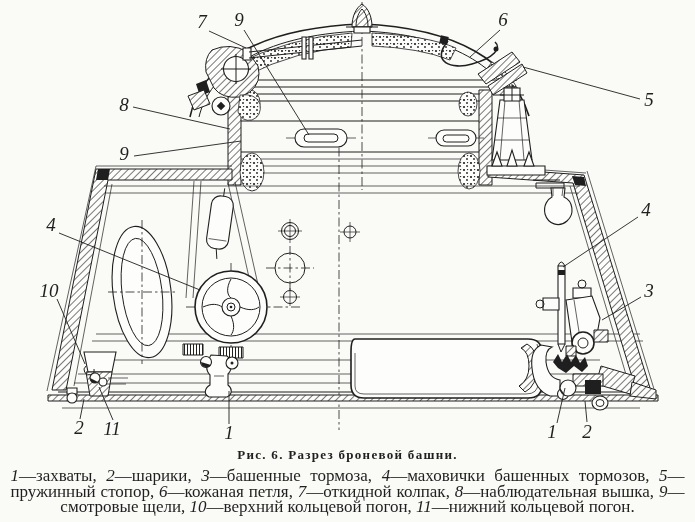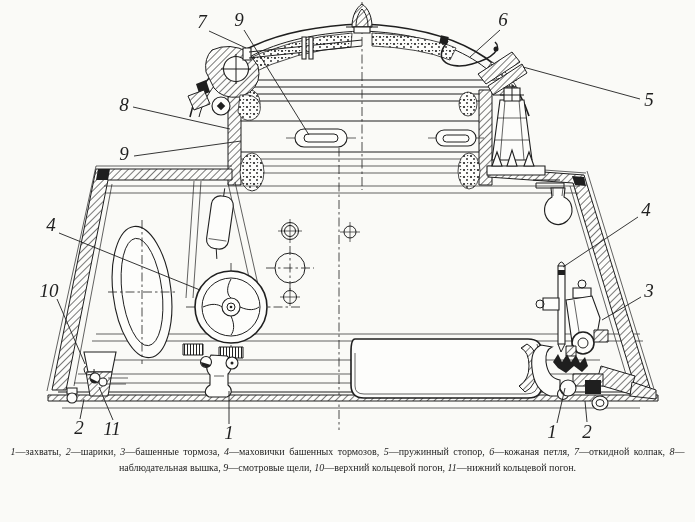--- a/index.html
+++ b/index.html
@@ -14,21 +14,21 @@
   .wb {stroke:#1f1f1f;fill:#fdfdfb;stroke-width:1.6;}
   .h  {stroke:#1f1f1f;fill:url(#ph);stroke-width:1;}
   .d  {stroke:#1f1f1f;fill:url(#pd);stroke-width:.8;}
   .r  {stroke:#1f1f1f;fill:url(#pr);stroke-width:1;}
   .ink{fill:#1f1f1f;stroke:none;}
   .dash{stroke:#1f1f1f;fill:none;stroke-width:.8;stroke-dasharray:9 3 2.5 3;}
   .leader{stroke:#1f1f1f;stroke-width:.9;fill:none;}
   text.callout{font:italic 19px "Liberation Serif",serif;fill:#1f1f1f;}
   .caption{position:absolute;left:0;top:444px;width:695px;text-align:center;}
   .cap-title{font-weight:bold;font-size:13px;letter-spacing:1.3px;margin:3px 0 5px 0;}
-  .cap-legend{font-size:10px;line-height:15.6px;width:674px;margin:0 auto;text-align:justify;text-align-last:center;font-family:Liberation Serif, serif;}
+  .cap-legend{font-size:17px;line-height:15.6px;width:674px;margin:0 auto;text-align:justify;text-align-last:center;font-family:Liberation Serif, serif;}
   .cap-legend i{font-style:italic;}
 </style>
 </head>
 <body>
 
 <div class="stage">
 
 <svg width="695" height="444" viewBox="0 0 695 444">
   <defs>
     <pattern id="ph" width="5" height="5" patternUnits="userSpaceOnUse" patternTransform="rotate(45)">
@@ -319,16 +319,17 @@
         <line x1="229" y1="424" x2="229" y2="391" class="leader"></line>
         <text x="229" y="439" text-anchor="middle" class="callout">1</text>
         <line x1="557" y1="423" x2="565" y2="388" class="leader"></line>
         <text x="552" y="438" text-anchor="middle" class="callout">1</text>
         <line x1="587" y1="422" x2="585" y2="401" class="leader"></line>
         <text x="587" y="438" text-anchor="middle" class="callout">2</text>
       </g>
 </svg>
 
 <div class="caption">
+  <div class="cap-title">Рис. 6. Разрез броневой башни.</div>
   <div class="cap-legend"><i>1</i>—захваты, <i>2</i>—шарики, <i>3</i>—башенные тормоза, <i>4</i>—маховички башенных тормозов, <i>5</i>—пружинный стопор, <i>6</i>—кожаная петля, <i>7</i>—откидной колпак, <i>8</i>—наблюдательная вышка, <i>9</i>—смотровые щели, <i>10</i>—верхний кольцевой погон, <i>11</i>—нижний кольцевой погон.</div>
 </div>
 
 </div>
 
 </body></html>

